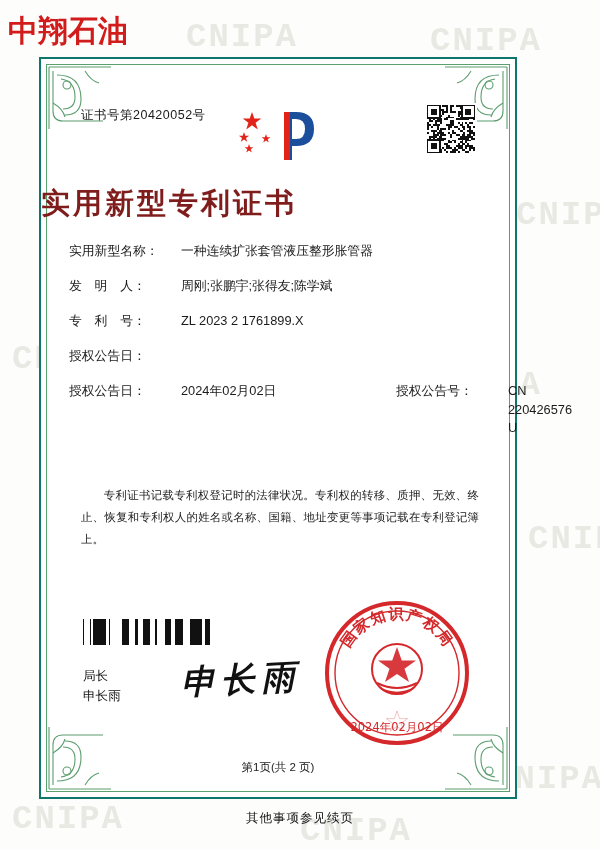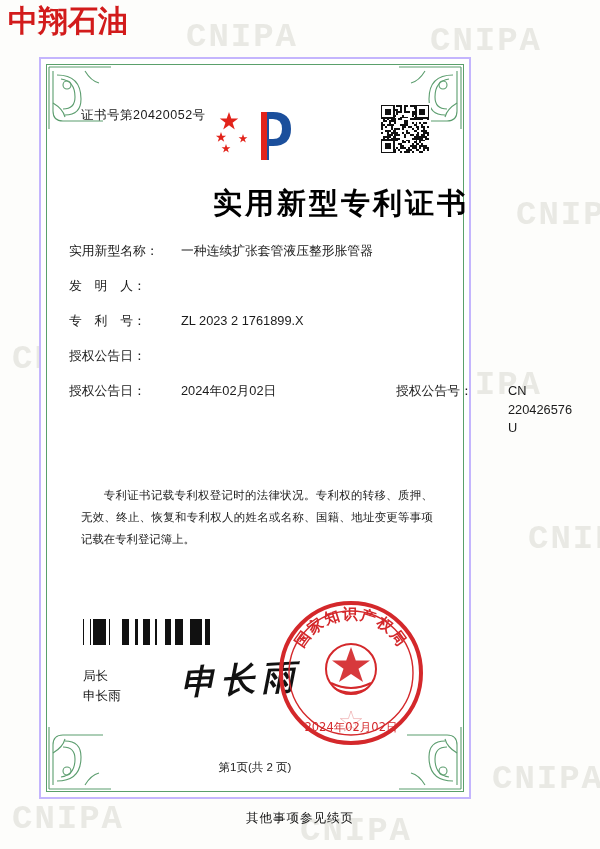--- a/index.html
+++ b/index.html
@@ -25,43 +25,43 @@
     user-select: none;
     pointer-events: none;
     z-index: 0;
   }
   .wm-cnipa { font-size: 34px; font-family: Liberation Mono, monospace; }
 
   
   .logo {
     position: absolute;
     left: 8px;
-    top: 6px;
+    top: 16px;
     z-index: 5;
     display: flex;
     align-items: center;
   }
   .logo-text {
     font-family: "DejaVu Sans", sans-serif;
     font-weight: bold;
     font-size: 30px;
     color: #d21b1b;
     letter-spacing: 0px;
     line-height: 1;
   }
 
   
   .cert {
     position: absolute;
     left: 39px;
     top: 57px;
-    width: 432px;
+    width: 478px;
     height: 742px;
     background: #ffffff;
-    border: 2px solid #c4b5fd;
+    border: 2px solid #0f766e;
     box-sizing: border-box;
     z-index: 2;
   }
   .cert:before {
     content: "";
     position: absolute;
     left: 5px; top: 5px; right: 5px; bottom: 5px;
     border: 1px solid #5aa06b;
     pointer-events: none;
   }
@@ -109,26 +109,26 @@
     display: flex;
     justify-content: center;
     align-items: center;
   }
 
   
   .title {
     position: absolute;
     left: 0; right: 0;
     top: 125px;
-    text-align: right;
+    text-align: left;
     font-family: "DejaVu Sans", sans-serif;
     font-weight: bold;
     font-size: 29px;
     letter-spacing: 3px;
-    color: #000000;
+    color: #7f1d1d;
   }
 
   
   .fields {
     position: absolute;
     left: 28px;
     right: 28px;
     top: 183px;
     font-size: 12.8px;
     color: #1b1b1b;
@@ -577,20 +577,21 @@
 
   <div class="title">实用新型专利证书</div>
 
   <div class="fields" id="fields">
       <div class="frow">
         <div class="flabel">实用新型名称：</div>
         <div class="fvalue">一种连续扩张套管液压整形胀管器</div>
       </div>
       <div class="frow">
         <div class="flabel">发　明　人：</div>
+        <div class="fvalue">周刚;张鹏宇;张得友;陈学斌</div>
       </div>
       <div class="frow">
         <div class="flabel">专　利　号：</div>
         <div class="fvalue">ZL 2023 2 1761899.X</div>
       </div>
       <div class="frow">
         <div class="flabel">授权公告日：</div>
       </div>
       <div class="frow split">
         <div class="flabel">授权公告日：</div>

